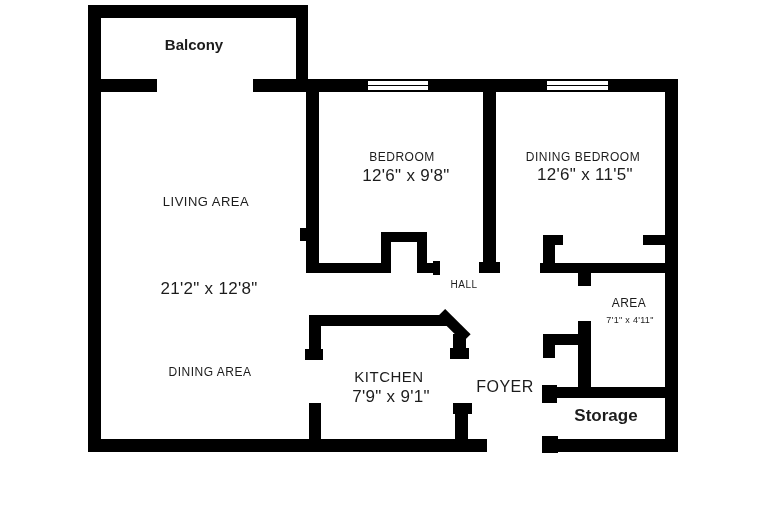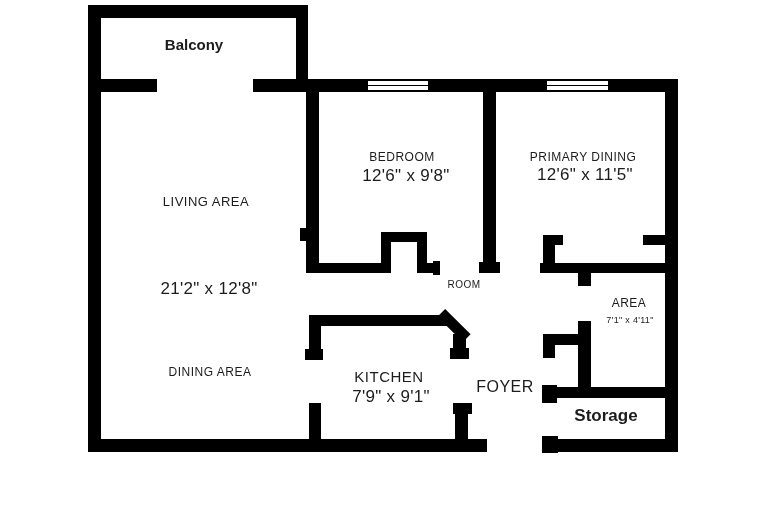--- a/index.html
+++ b/index.html
@@ -96,24 +96,24 @@
   <div class="w" style="left:453px;top:403px;width:19px;height:11px;"></div>
 
   <div class="label big" style="left:194px;top:37px;font-size:15px;">Balcony</div>
 
   <div class="label caps" style="left:206px;top:195px;font-size:13px;">LIVING AREA</div>
   <div class="label dims" style="left:209px;top:280px;">21'2" x 12'8"</div>
 
   <div class="label caps" style="left:402px;top:151px;">BEDROOM</div>
   <div class="label dims" style="left:406px;top:167px;">12'6" x 9'8"</div>
 
-  <div class="label caps" style="left:583px;top:151px;">PRIMARY DINING</div>
+  <div class="label caps" style="left:583px;top:151px;">DINING BEDROOM</div>
   <div class="label dims" style="left:585px;top:166px;">12'6" x 11'5"</div>
 
-  <div class="label caps" style="left:464px;top:280px;font-size:10px;">ROOM</div>
+  <div class="label caps" style="left:464px;top:280px;font-size:10px;">HALL</div>
 
   <div class="label caps" style="left:389px;top:369px;font-size:15px;">KITCHEN</div>
   <div class="label dims" style="left:391px;top:388px;">7'9" x 9'1"</div>
 
   <div class="label caps" style="left:210px;top:366px;">DINING AREA</div>
 
   <div class="label caps" style="left:505px;top:379px;font-size:16px;">FOYER</div>
 
   <div class="label caps" style="left:629px;top:297px;">AREA</div>
   <div class="label dims" style="left:630px;top:316px;font-size:9px;font-weight:400;">7'1" x 4'11"</div>

